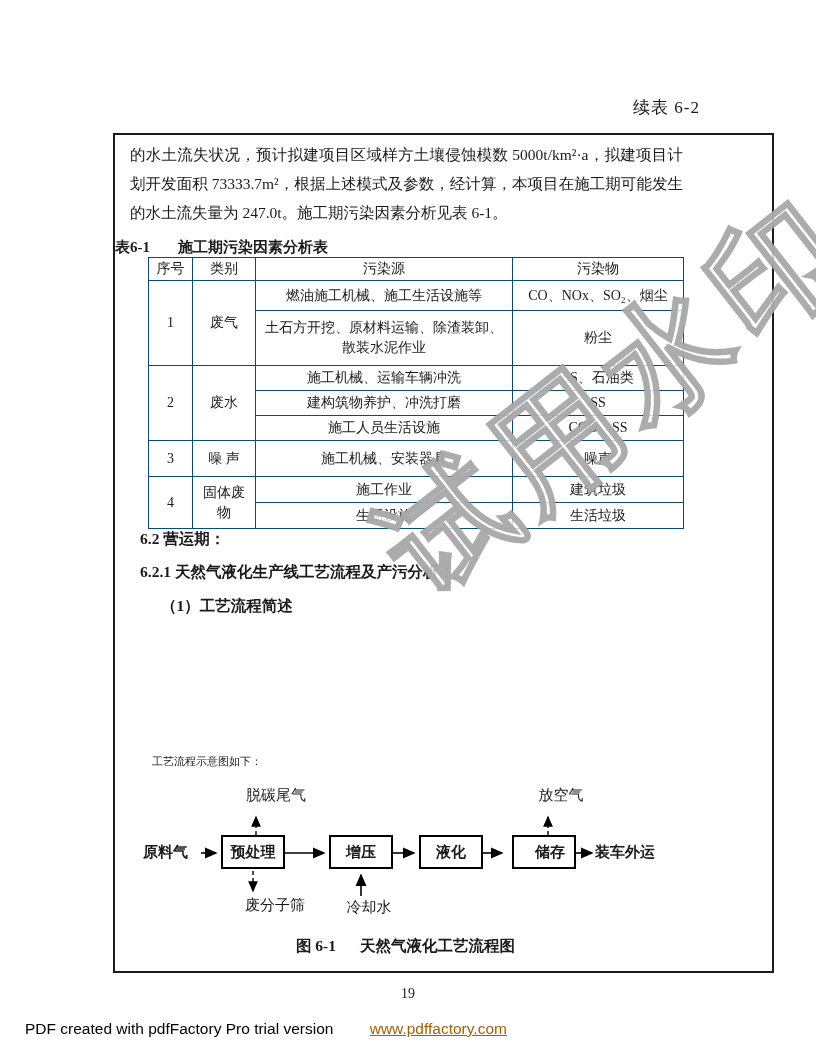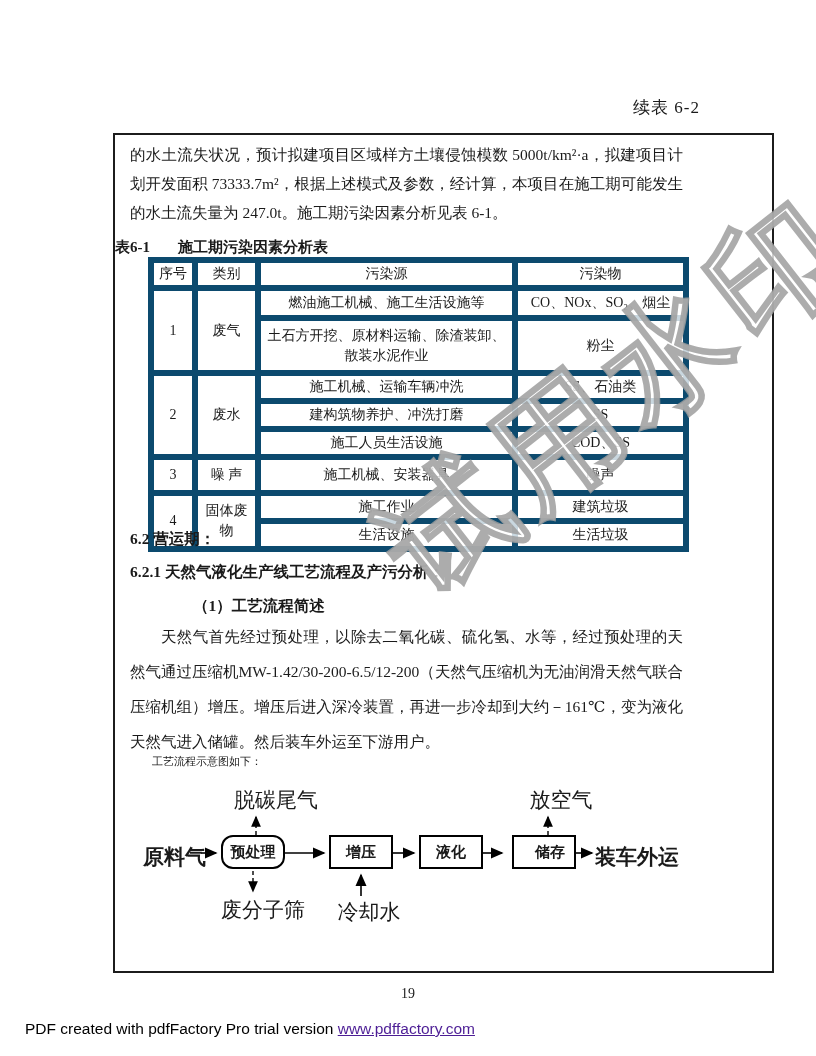--- a/index.html
+++ b/index.html
@@ -28,49 +28,49 @@
     position:absolute;top:103px;left:0;width:100%;text-align:left;
     font-weight:bold;font-size:15px;
   }
   .tbl-title .sp{display:inline-block;width:28px;}
 
   table.ptable{
     position:absolute;top:122px;left:33px;border-collapse:collapse;
     table-layout:fixed;width:535px;font-size:14px;
   }
   table.ptable td{
-    border:6px solid #0c4a6e;text-align:center;vertical-align:middle;
+    border:1px solid #0c4a6e;text-align:center;vertical-align:middle;
     padding:1px 4px;line-height:20px;
   }
   tr.h23{height:23px;} tr.h30{height:30px;} tr.h55{height:55px;}
   tr.h25{height:25px;} tr.h36{height:36px;} tr.h26{height:26px;}
 
-  .sec{position:absolute;left:15px;font-weight:bold;font-size:15.5px;}
+  .sec{position:absolute;left:25px;font-weight:bold;font-size:15.5px;}
   .sec-62{top:394px;}
   .sec-621{top:427px;}
-  .sec-p1{top:461px;left:46px;margin-left:32px;}
+  .sec-p1{top:461px;left:46px;}
 
   .procpara{
     position:absolute;top:484px;left:15px;width:553px;margin:0;
     font-size:15.5px;line-height:35px;text-align:justify;text-indent:2em;
   }
   .diag-lead{
     position:absolute;top:619px;left:15px;width:553px;
     font-size:11px;text-indent:2em;
   }
 
   .diagram{position:absolute;top:648px;left:0;width:581px;height:190px;}
   .diagram svg{position:absolute;inset:0;}
   .dbox{
     position:absolute;top:52px;width:64px;height:34px;border:2px solid #000;
     box-sizing:border-box;display:flex;align-items:center;justify-content:center;
     font-weight:bold;font-size:15px;background:#fff;
   }
-  .dbox.b0{left:106px;border-radius:12px;} .dbox.b1{left:214px;} .dbox.b2{left:304px;} .dbox.b3{left:397px;padding-left:12px;}
-  .dlabel{position:absolute;font-size:21px;white-space:nowrap;}
+  .dbox.b0{left:106px;} .dbox.b1{left:214px;} .dbox.b2{left:304px;} .dbox.b3{left:397px;padding-left:12px;}
+  .dlabel{position:absolute;font-size:15px;white-space:nowrap;}
   .lbl-feed{left:28px;top:60px;font-weight:bold;}
   .lbl-out{left:480px;top:60px;font-weight:bold;}
   .lbl-offgas{left:111px;top:3px;width:100px;text-align:center;}
   .lbl-vent{left:396px;top:3px;width:100px;text-align:center;}
   .lbl-waste{left:90px;top:113px;width:100px;text-align:right;}
   .lbl-cool{left:204px;top:115px;width:100px;text-align:center;}
   .fig-caption{
     position:absolute;top:153px;left:0;width:100%;text-align:center;
     font-weight:bold;font-size:15.5px;
   }
@@ -89,21 +89,21 @@
   }
 
   .pagenum{
     position:absolute;top:986px;left:0;width:100%;text-align:center;
     font-size:14px;
   }
   .pdf-footer{
     position:absolute;top:1020px;left:25px;font-size:15.5px;
     font-family:"Liberation Sans","DejaVu Sans",sans-serif;color:#000;
   }
-  .pdf-footer a{color:#4c1d95;text-decoration:underline;}
+  .pdf-footer a{color:#a16207;text-decoration:underline;margin-left:32px;}
 </style>
 </head>
 <body>
 
 <div class="page">
 
   <div class="cont-label">续表 6-2</div>
 
   <div class="content-box">
 
@@ -167,21 +167,20 @@
           <td>生活设施</td>
           <td>生活垃圾</td>
         </tr>
       </tbody>
     </table>
 
     <div class="sec sec-62">6.2 营运期：</div>
     <div class="sec sec-621">6.2.1 天然气液化生产线工艺流程及产污分析：</div>
     <div class="sec sec-p1">（1）工艺流程简述</div>
 
-    <p class="procpara">天然气首先经过预处理，以除去二氧化碳、硫化氢、水等，经过预处理的天然气通过压缩机MW-1.42/30-200-6.5/12-200（天然气压缩机为无油润滑天然气联合压缩机组）增压。增压后进入深冷装置，再进一步冷却到大约－161℃，变为液化天然气进入储罐。然后装车外运至下游用户。</p>
 
     <div class="diag-lead">工艺流程示意图如下：</div>
 
     <div class="diagram">
       <svg width="581" height="190" viewBox="0 0 581 190">
         <defs>
           <marker id="ah" markerWidth="9" markerHeight="8" refX="7" refY="3.5" orient="auto">
             <polygon points="0,0 8,3.5 0,7" fill="#000"></polygon>
           </marker>
         </defs>
@@ -200,20 +199,23 @@
       <div class="dbox b0">预处理</div>
       <div class="dbox b1">增压</div>
       <div class="dbox b2">液化</div>
       <div class="dbox b3">储存</div>
       <div class="dlabel lbl-out">装车外运</div>
       <div class="dlabel lbl-offgas">脱碳尾气</div>
       <div class="dlabel lbl-vent">放空气</div>
       <div class="dlabel lbl-waste">废分子筛</div>
       <div class="dlabel lbl-cool">冷却水</div>
 
+      <div class="fig-caption">
+        <span>图 6-1</span><span class="sp"></span><span>天然气液化工艺流程图</span>
+      </div>
     </div>
 
   </div>
 
   <div class="watermark">
     <span>试用水印</span>
   </div>
 
   <div class="pagenum">19</div>
 

